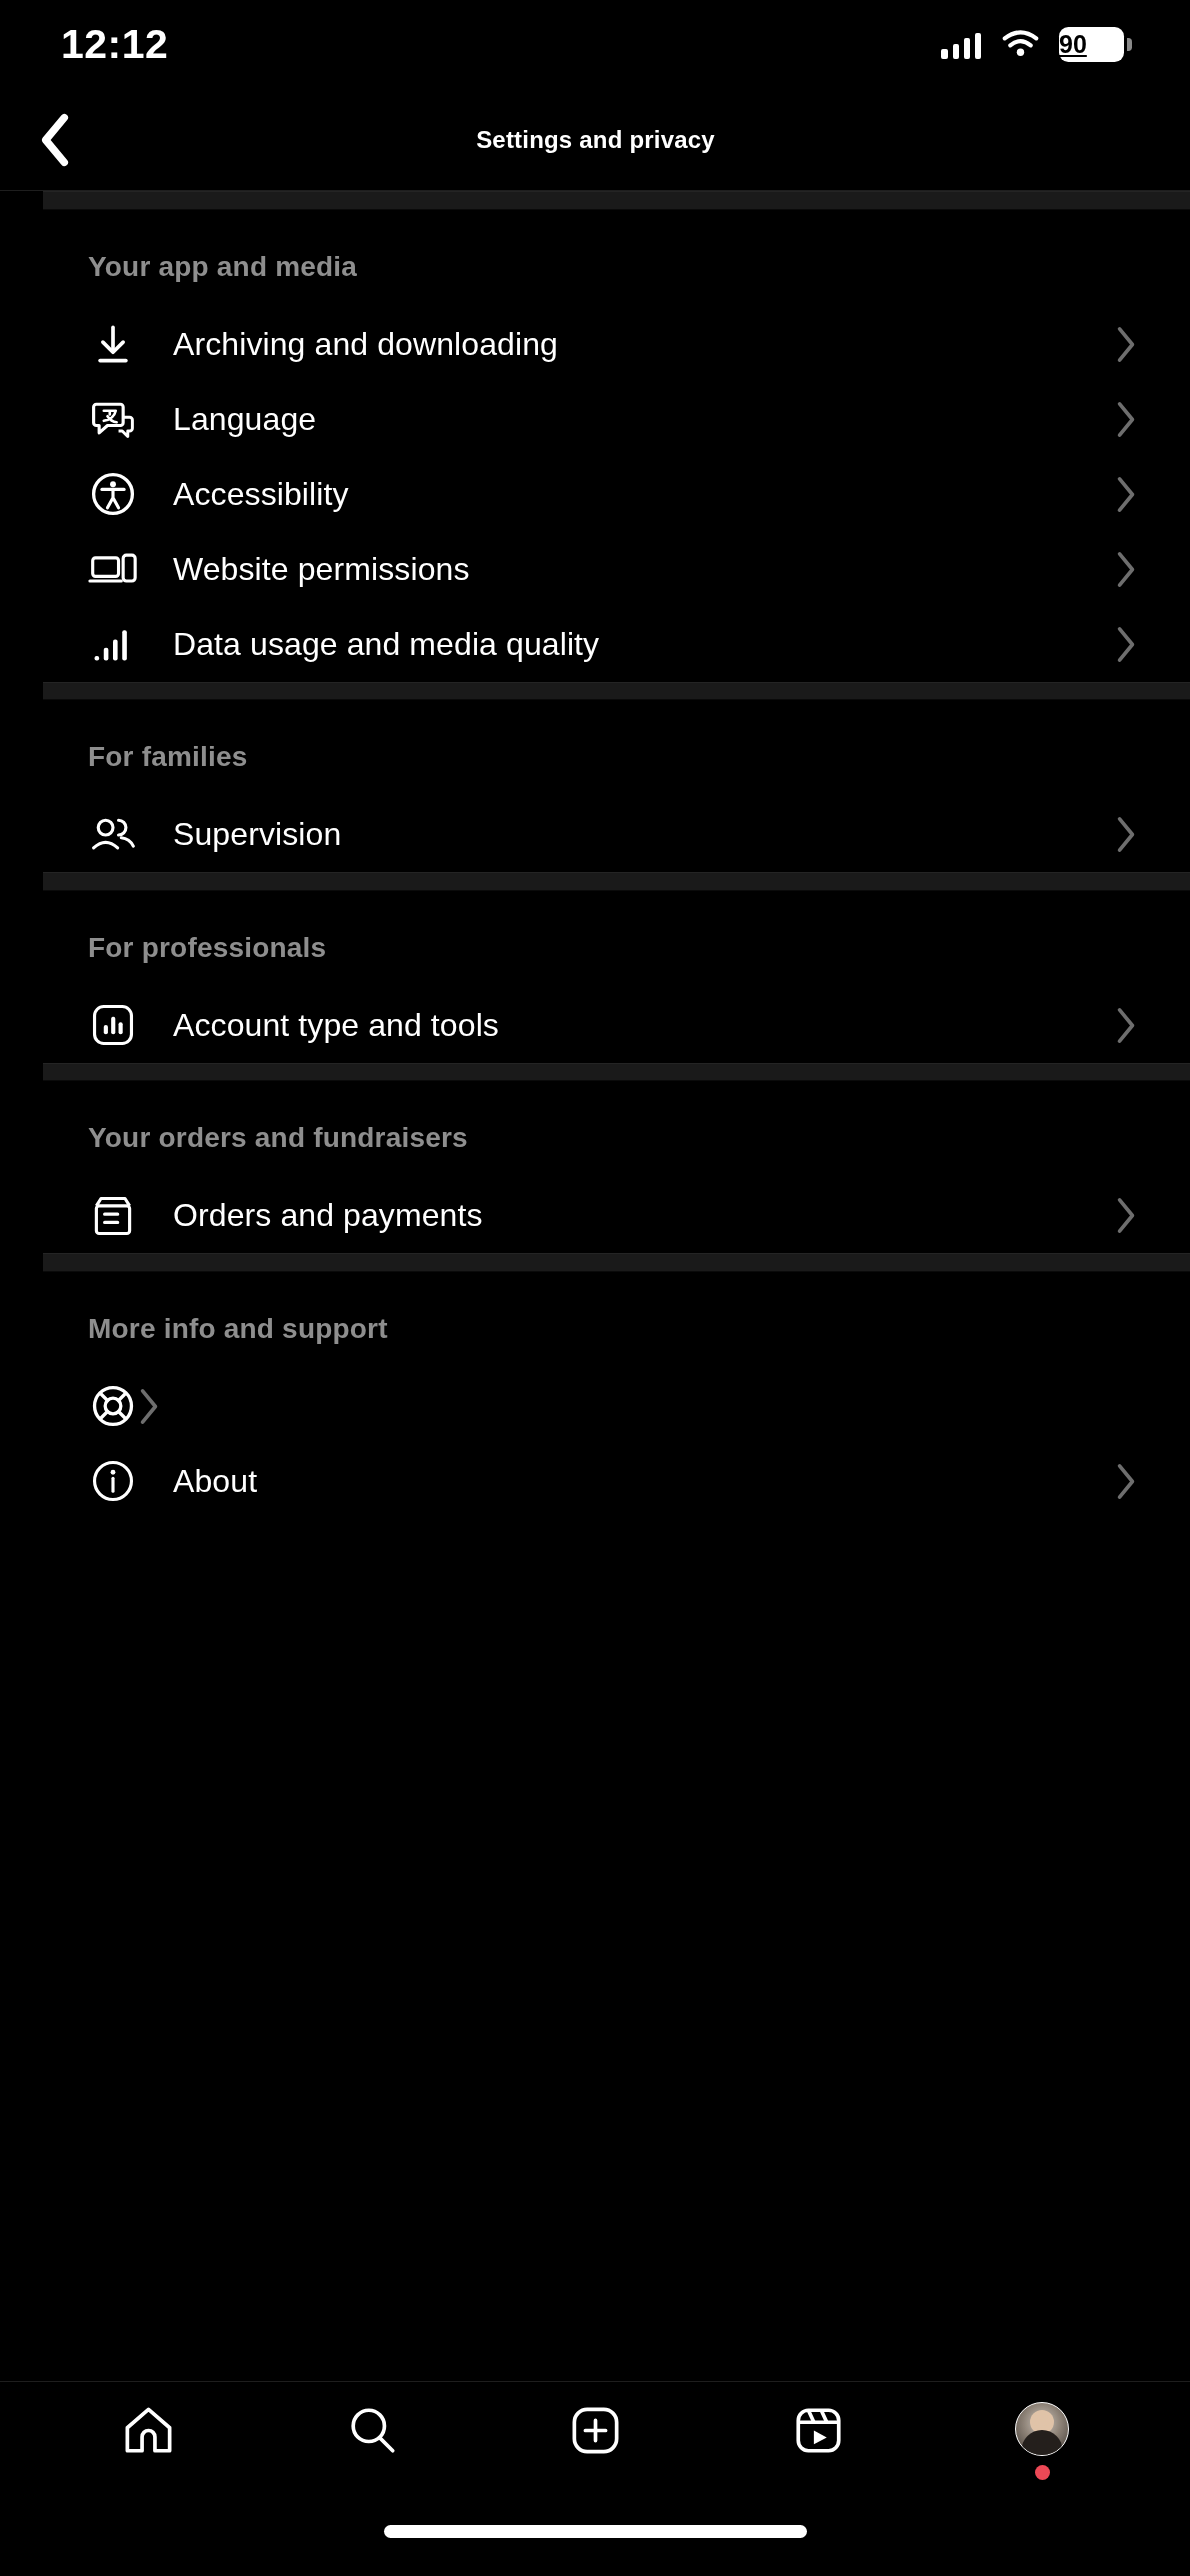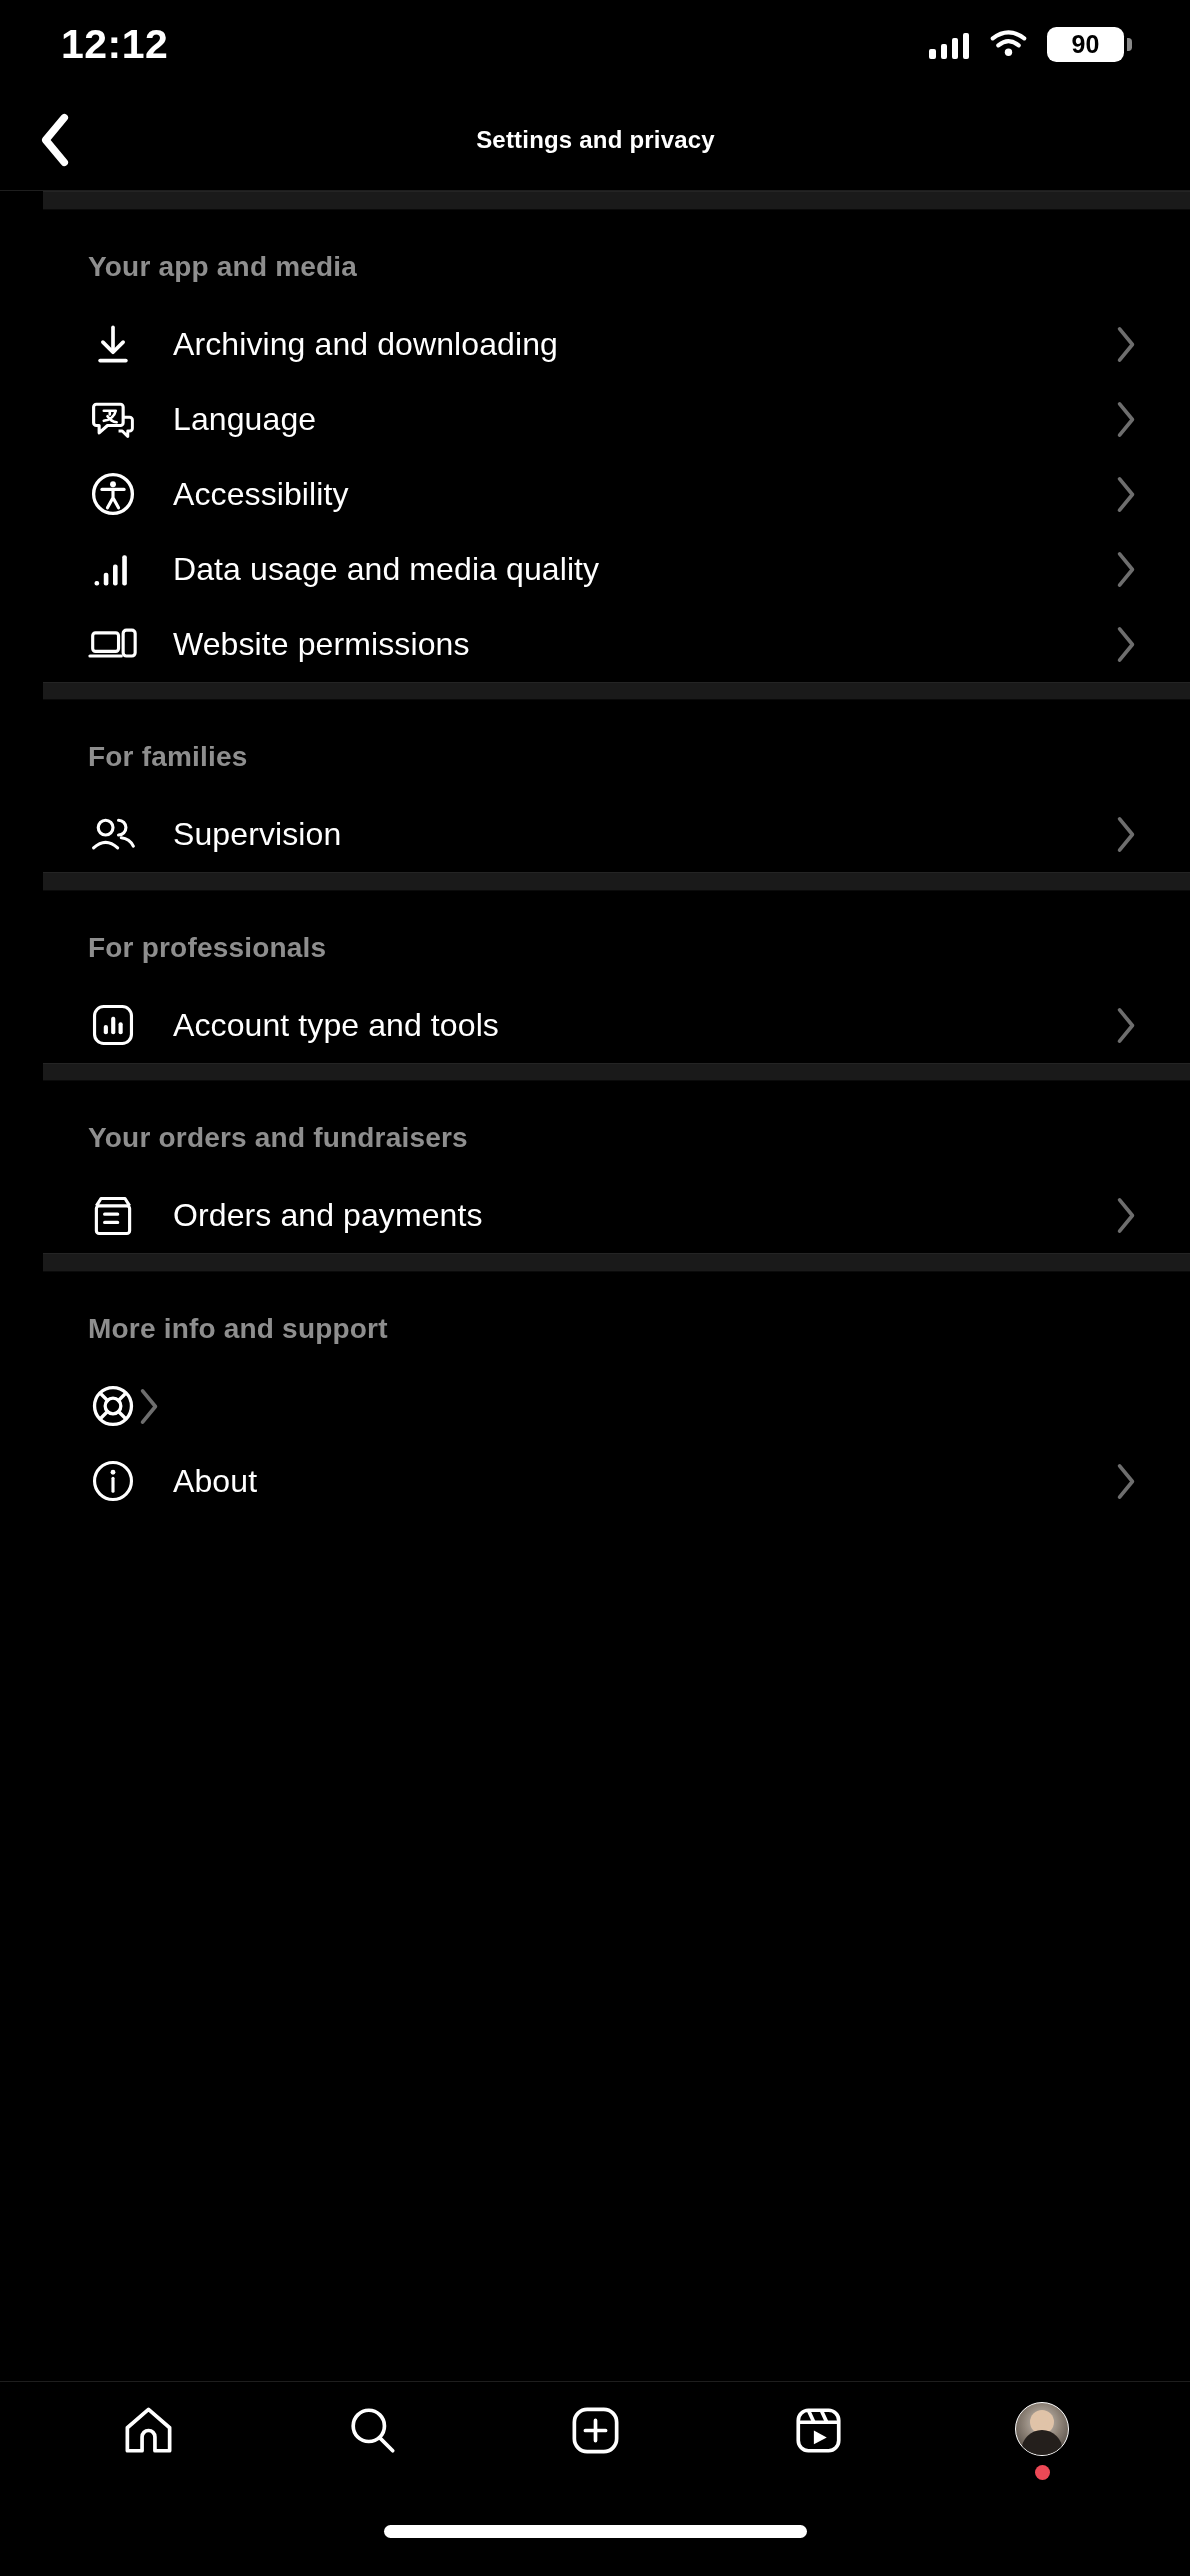--- a/index.html
+++ b/index.html
@@ -19,22 +19,22 @@
   }
   .status-time { color:#fff; font-size:41px; font-weight:bold; letter-spacing:0.5px; }
   .status-icons { display:flex; align-items:center; gap:20.4px; }
   .signal { display:flex; align-items:flex-end; gap:4.6px; height:28px; }
   .signal i { display:block; width:6.5px; background:#fff; border-radius:1.9px; }
   .signal i:nth-child(1){ height:9.3px; }
   .signal i:nth-child(2){ height:15px; }
   .signal i:nth-child(3){ height:20.4px; }
   .signal i:nth-child(4){ height:26px; }
   .battery {
-    position:relative; width:77px; height:35px; background:#fff; border-radius:9.3px;
-    display:flex; align-items:center; justify-content:center;
+    position:relative; width:65px; height:35px; background:#fff; border-radius:9.3px;
+    display:flex; align-items:center; justify-content:flex-start;text-decoration:underline;
   }
   .battery span { color:#000; font-size:25px; font-weight:bold; line-height:1; }
   .battery::after {
     content:""; position:absolute; right:-8.3px; top:11px;
     width:5.6px; height:13px; background:#8a8a8a; border-radius:0 3.7px 3.7px 0;
   }
 
   
   .navbar {
     position:relative; height:102px; flex:0 0 102px;
@@ -188,44 +188,44 @@
       <span class="row-label">Accessibility</span>
       <span class="chev">
         <svg width="22" height="39" viewBox="0 0 24 42">
             <path d="M5 4 L19 21 L5 38" fill="none" stroke="#6e6e6e" stroke-width="4" stroke-linecap="round" stroke-linejoin="round"></path>
           </svg>
       </span>
     </div>
 
     <div class="row">
       <span class="row-icon">
+        <svg width="50" height="48" viewBox="0 0 54 52">
+          <rect x="5" y="14" width="28" height="20" rx="3" fill="none" stroke="#fff" stroke-width="3.4"></rect>
+          <path d="M2 39 h34" fill="none" stroke="#fff" stroke-width="3.4" stroke-linecap="round"></path>
+          <rect x="38" y="11" width="13" height="28" rx="3.5" fill="none" stroke="#fff" stroke-width="3.4"></rect>
+        </svg>
+      </span>
+      <span class="row-label">Website permissions</span>
+      <span class="chev">
+        <svg width="22" height="39" viewBox="0 0 24 42">
+            <path d="M5 4 L19 21 L5 38" fill="none" stroke="#6e6e6e" stroke-width="4" stroke-linecap="round" stroke-linejoin="round"></path>
+          </svg>
+      </span>
+    </div>
+
+    <div class="row">
+      <span class="row-icon">
         <svg width="48" height="48" viewBox="0 0 52 52">
           <rect x="6" y="39" width="5" height="5" rx="2.2" fill="#fff"></rect>
           <rect x="16" y="30" width="5" height="14" rx="2.2" fill="#fff"></rect>
           <rect x="26" y="21" width="5" height="23" rx="2.2" fill="#fff"></rect>
           <rect x="36" y="11" width="5" height="33" rx="2.2" fill="#fff"></rect>
         </svg>
       </span>
       <span class="row-label">Data usage and media quality</span>
-      <span class="chev">
-        <svg width="22" height="39" viewBox="0 0 24 42">
-            <path d="M5 4 L19 21 L5 38" fill="none" stroke="#6e6e6e" stroke-width="4" stroke-linecap="round" stroke-linejoin="round"></path>
-          </svg>
-      </span>
-    </div>
-
-    <div class="row">
-      <span class="row-icon">
-        <svg width="50" height="48" viewBox="0 0 54 52">
-          <rect x="5" y="14" width="28" height="20" rx="3" fill="none" stroke="#fff" stroke-width="3.4"></rect>
-          <path d="M2 39 h34" fill="none" stroke="#fff" stroke-width="3.4" stroke-linecap="round"></path>
-          <rect x="38" y="11" width="13" height="28" rx="3.5" fill="none" stroke="#fff" stroke-width="3.4"></rect>
-        </svg>
-      </span>
-      <span class="row-label">Website permissions</span>
       <span class="chev">
         <svg width="22" height="39" viewBox="0 0 24 42">
             <path d="M5 4 L19 21 L5 38" fill="none" stroke="#6e6e6e" stroke-width="4" stroke-linecap="round" stroke-linejoin="round"></path>
           </svg>
       </span>
     </div>
 
     <div class="sec-divider"></div>
     <div class="sec-header">For families</div>
 

